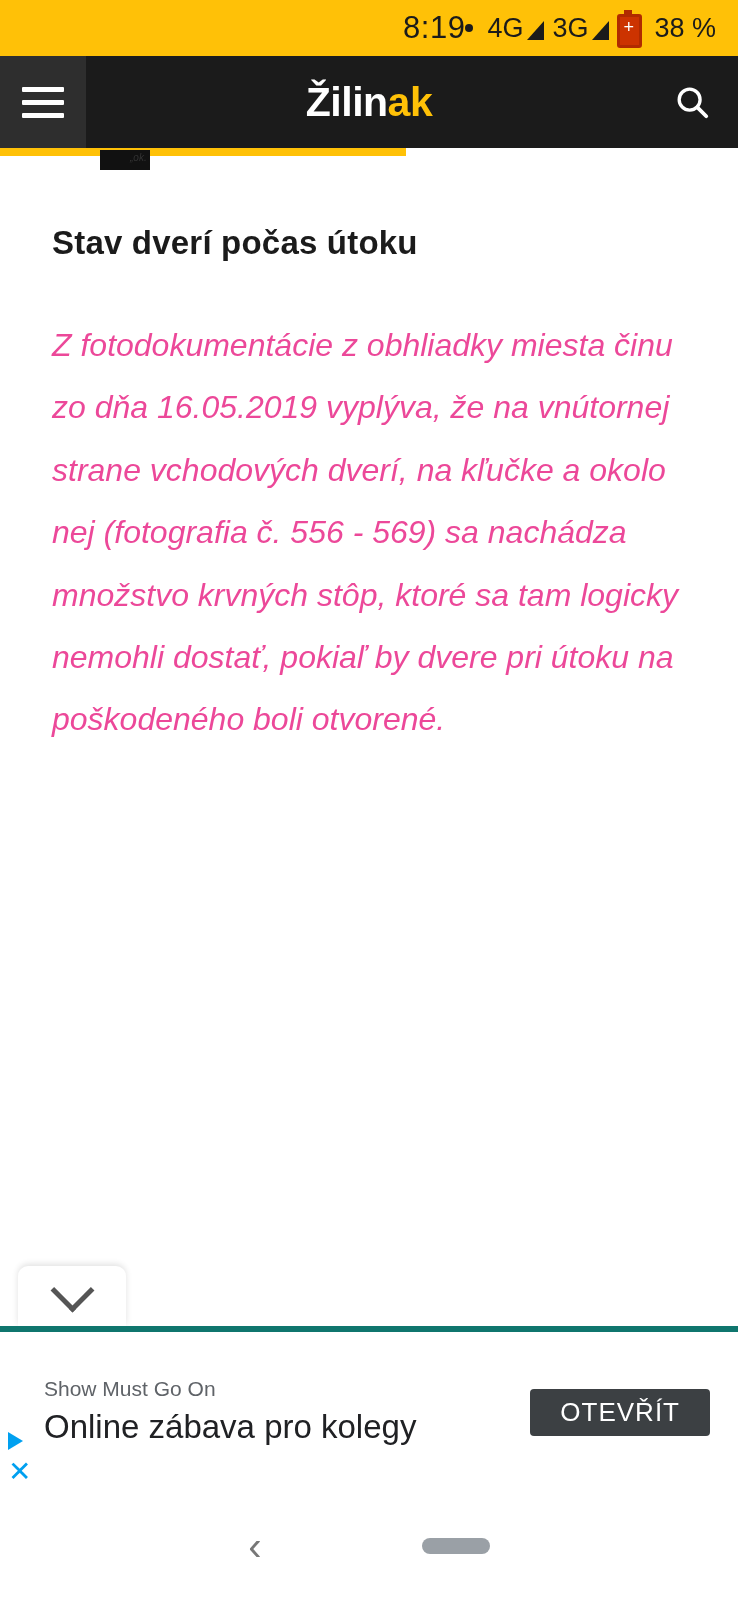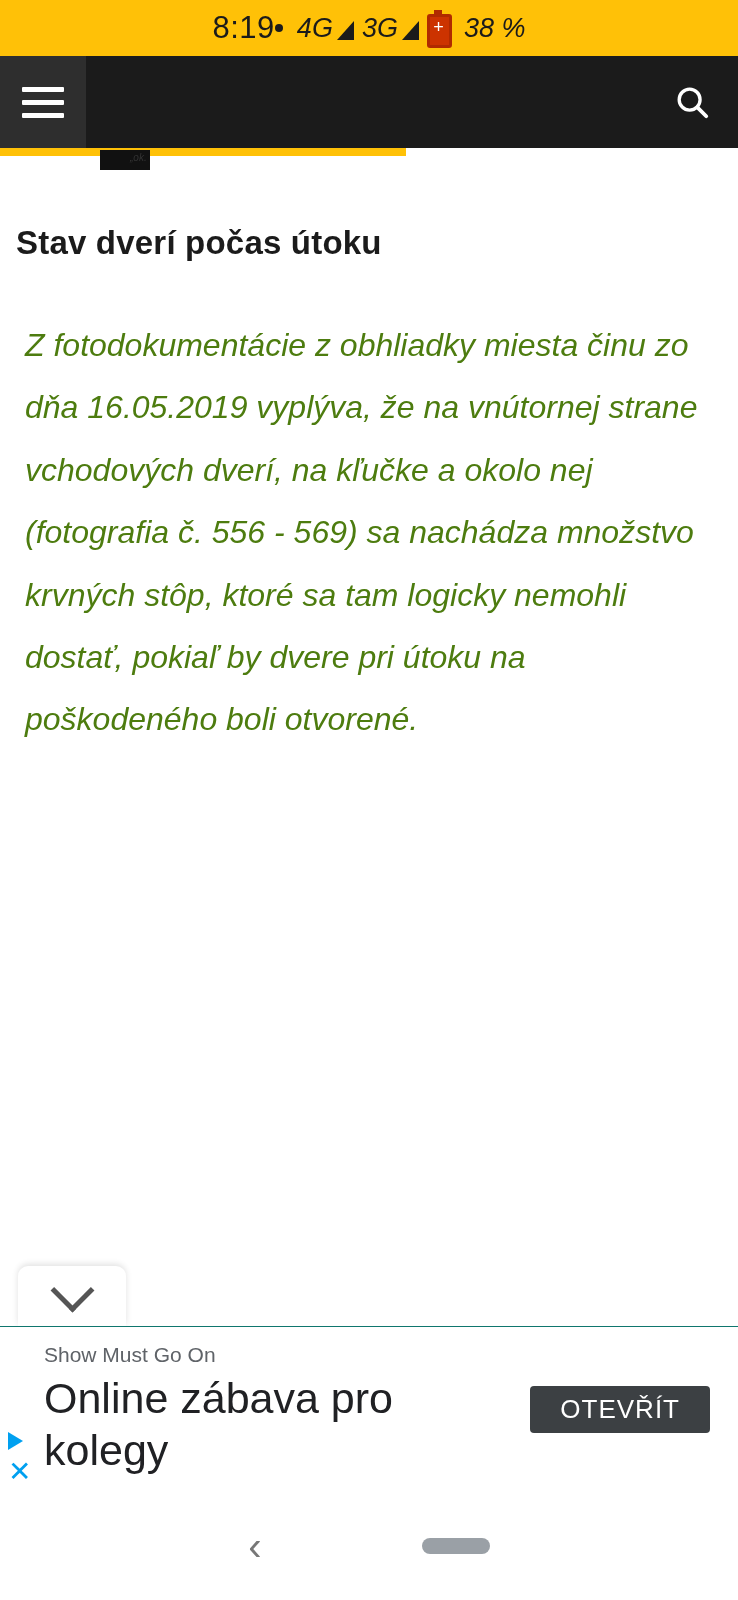--- a/index.html
+++ b/index.html
@@ -14,37 +14,36 @@
     overflow: hidden;
     position: relative;
   }
 
   
   .status-bar {
     height: 56px;
     background: #FFC107;
     display: flex;
     align-items: center;
-    justify-content: center;
+    justify-content: flex-end;
     padding: 0 22px;
     box-sizing: border-box;
     color: #1b1b1b;
   }
   .status-time {
     font-size: 31px;
     font-weight: 400;
     letter-spacing: 0.5px;
   }
   .status-right {
     display: flex;
     align-items: center;
     gap: 8px;
     font-size: 27px;
     font-weight: 500;
-    font-style: italic;
   }
   .dot-icon {
     width: 8px;
     height: 8px;
     border-radius: 50%;
     background: #1b1b1b;
     display: inline-block;
     margin-right: 6px;
   }
   .net-group {
@@ -163,36 +162,36 @@
     position: absolute;
     left: 130px;
     top: -4px;
     font-size: 10px;
     color: #333;
     font-style: italic;
   }
 
   
   .article {
-    padding: 0 16px;
+    padding: 0 52px;
     box-sizing: border-box;
   }
   .article h2 {
     font-size: 33px;
     font-weight: bold;
     color: #1b1b1b;
     margin: 46px 0 0 0;
     letter-spacing: 0.2px;
   }
   .article p {
     font-size: 32px;
     line-height: 1.95;
     font-style: italic;
-    color: #4d7c0f;
-    margin: 52px 0 0 9px;
+    color: #ec4899;
+    margin: 52px 0 0 0;
   }
 
   
   .ad-container {
     position: absolute;
     left: 0;
     right: 0;
     bottom: 108px;
     background: #ffffff;
   }
@@ -212,36 +211,36 @@
   .chevron-down {
     width: 26px;
     height: 26px;
     border-right: 5px solid #555;
     border-bottom: 5px solid #555;
     transform: rotate(45deg);
     margin-top: -12px;
   }
   .ad-body {
     background: #ffffff;
-    border-top: 1px solid #0f766e;
+    border-top: 6px solid #0f766e;
     height: 166px;
     display: flex;
     align-items: center;
     padding: 0 28px 0 44px;
     box-sizing: border-box;
     position: relative;
   }
   .ad-text { flex: 1; }
   .ad-advertiser {
     font-size: 21px;
     color: #5f6368;
     margin-bottom: 6px;
   }
   .ad-headline {
-    font-size: 43px;
+    font-size: 33px;
     color: #202124;
     line-height: 1.2;
     max-width: 420px;
   }
   .ad-cta {
     background: #3c4043;
     color: #ffffff;
     font-size: 26px;
     letter-spacing: 1px;
     padding: 8px 30px;
@@ -322,20 +321,23 @@
     <span>38 %</span>
   </div>
 </div>
 
 <div class="app-bar">
   <div class="menu-button">
     <span></span>
       <span></span>
       <span></span>
   </div>
+  <div class="brand">
+    <span class="wh">Žilin</span><span class="ye">ak</span>
+  </div>
   <div class="search-button">
     <svg width="38" height="38" viewBox="0 0 24 24" aria-hidden="true">
       <circle cx="10.5" cy="10.5" r="6.6" fill="none" stroke="#ffffff" stroke-width="2.1"></circle>
       <line x1="15.4" y1="15.4" x2="21" y2="21" stroke="#ffffff" stroke-width="2.4" stroke-linecap="round"></line>
     </svg>
   </div>
 </div>
 
 <div class="accent-strip"></div>
 <div class="clip-strip">

